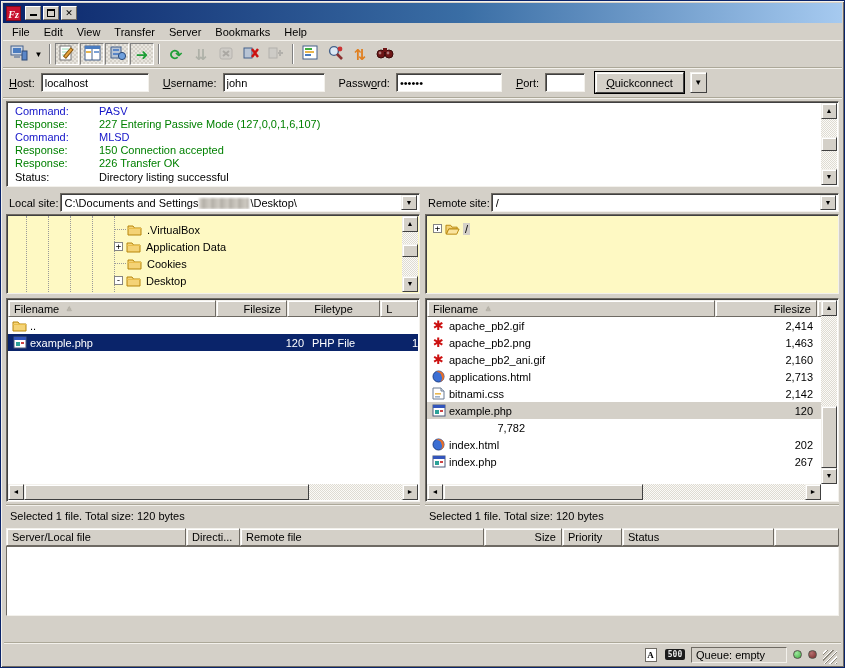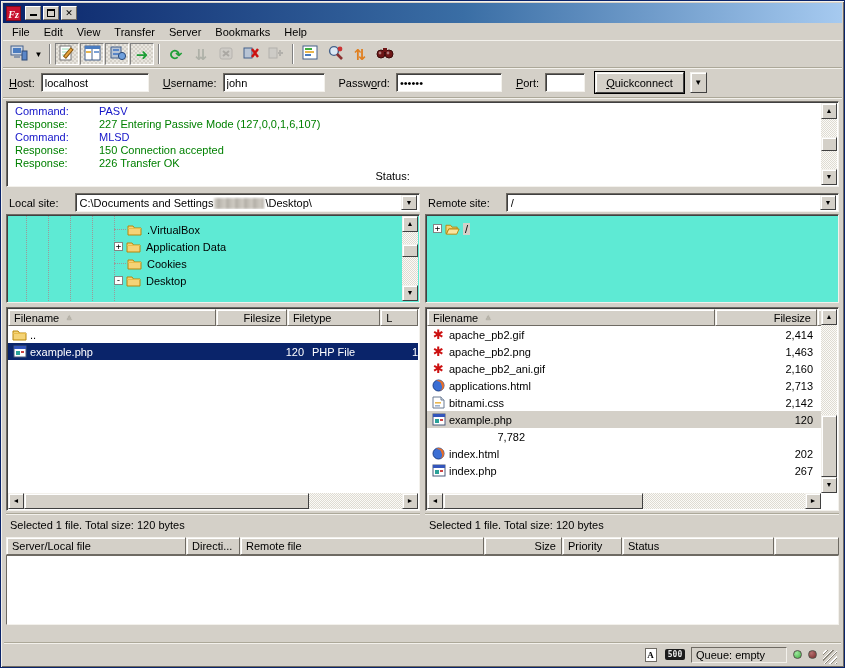--- a/index.html
+++ b/index.html
@@ -51,48 +51,48 @@
   .qc-btn { height:21px; padding:2px 10px; background:#d4d0c8; font:inherit;
     border:1px solid; border-color:#f3f1ec #404040 #404040 #f3f1ec; box-shadow:inset 1px 1px 0 #fff, 0 0 0 1px #000; margin-left:4px; }
   .qc-drop { width:17px; height:21px; background:#d4d0c8; border:1px solid;
     border-color:#f3f1ec #404040 #404040 #f3f1ec; box-shadow:inset 1px 1px 0 #fff; font-size:8px; }
 
   
   .log { position:relative; margin:3px; height:86px; background:#fff; }
   .log-lines { position:absolute; left:2px; top:2px; right:18px; bottom:2px; overflow:hidden; }
   .log-line { display:flex; height:13.2px; align-items:center; }
   .log-label { width:90px; flex:none;padding-left:6px; }
-  .c-command { color:#1414c8; } .c-response { color:#008000; } .c-status { color:#000;flex-direction:column; }
+  .c-command { color:#1414c8; } .c-response { color:#008000; } .c-status { color:#000; }
 
   
   .sb-v { position:absolute; right:1px; top:1px; bottom:1px; width:16px;
     background:repeating-conic-gradient(#fbfaf7 0% 25%, #dedbd2 0% 50%) 0 0/2px 2px; }
   .sb-h { position:absolute; left:1px; right:1px; bottom:1px; height:16px;
     background:repeating-conic-gradient(#fbfaf7 0% 25%, #dedbd2 0% 50%) 0 0/2px 2px; }
   .sb-btn { position:absolute; width:16px; height:16px; background:#d4d0c8;
     border:1px solid; border-color:#f3f1ec #404040 #404040 #f3f1ec; box-shadow:inset 1px 1px 0 #fff;
     font-size:7px; line-height:14px; text-align:center; color:#000; }
   .sb-thumb { position:absolute; background:#d4d0c8; border:1px solid;
     border-color:#f3f1ec #404040 #404040 #f3f1ec; box-shadow:inset 1px 1px 0 #fff; }
 
   
   .panes { display:flex; gap:5px; padding:2px 3px 0 3px; }
   .pane { flex:1; min-width:0; }
-  .site-row { display:flex; align-items:center; height:21px; gap:16px; }
+  .site-row { display:flex; align-items:center; height:21px; gap:1px; }
   .site-label { white-space:nowrap; padding-left:3px; }
   .combo { flex:1; height:19px; background:#fff; border:1px solid; border-color:#6e6a63 #f3f1ec #f3f1ec #6e6a63;
     box-shadow:inset 1px 1px 0 #404040; display:flex; align-items:center; padding:0 2px 0 4px; position:relative; }
   .combo .txt { flex:1; white-space:nowrap; overflow:hidden; }
   .combo-arrow { width:16px; height:15px; background:#d4d0c8; border:1px solid;
     border-color:#f3f1ec #404040 #404040 #f3f1ec; box-shadow:inset 1px 1px 0 #fff;
     font-size:7px; line-height:13px; text-align:center; flex:none; }
   .redacted { display:inline-block; width:50px; height:11px; vertical-align:-2px; margin:0 1px;
     background:repeating-linear-gradient(90deg,#cdc9c1 0 3px,#b5b1a9 3px 6px,#c2beb6 6px 9px); filter:blur(1.2px); }
 
-  .tree { position:relative; height:89px; background:#5eead4; margin-top:1px; overflow:hidden; }
+  .tree { position:relative; height:80px; background:#fef9c3; margin-top:1px; overflow:hidden; }
   .tree-inner { position:absolute; inset:1px; overflow:hidden; }
   .vline { position:absolute; top:0; bottom:0; border-left:1px dotted #9a9a9a; }
   .tree-row { position:absolute; left:0; right:0; height:17px; display:flex; align-items:center; }
   .hconn { width:12px; border-top:1px dotted #9a9a9a; margin-right:1px; }
   .expander { width:9px; height:9px; background:#fff; border:1px solid #848484; flex:none;
     font-size:9px; line-height:7px; text-align:center; margin-right:3px; font-family:"DejaVu Sans Mono",monospace; }
   .tree-label { padding:0 2px; white-space:nowrap; }
   .tree-label.sel { background:#d4d0c8; }
 
   
@@ -371,21 +371,21 @@
       </div>
       <div class="list sunken2">
         <div class="list-head" id="local-cols">
             <div class="col-hdr" style="width: 224px;">
               <span>Filename</span>
               <span class="sort-arrow">▲</span>
             </div>
             <div class="col-hdr right" style="width: 76px;">
               <span>Filesize</span>
             </div>
-            <div class="col-hdr" style="width: 100px;">
+            <div class="col-hdr" style="width: 100px; justify-content: center;">
               <span>Filetype</span>
             </div>
             <div class="col-hdr" style="width: 40px;">
               <span>L</span>
             </div>
           </div>
         <div class="list-body" id="local-rows">
             <div class="file-row">
               <div class="cell" style="width: 224px;">
                 <span class="ficon">

